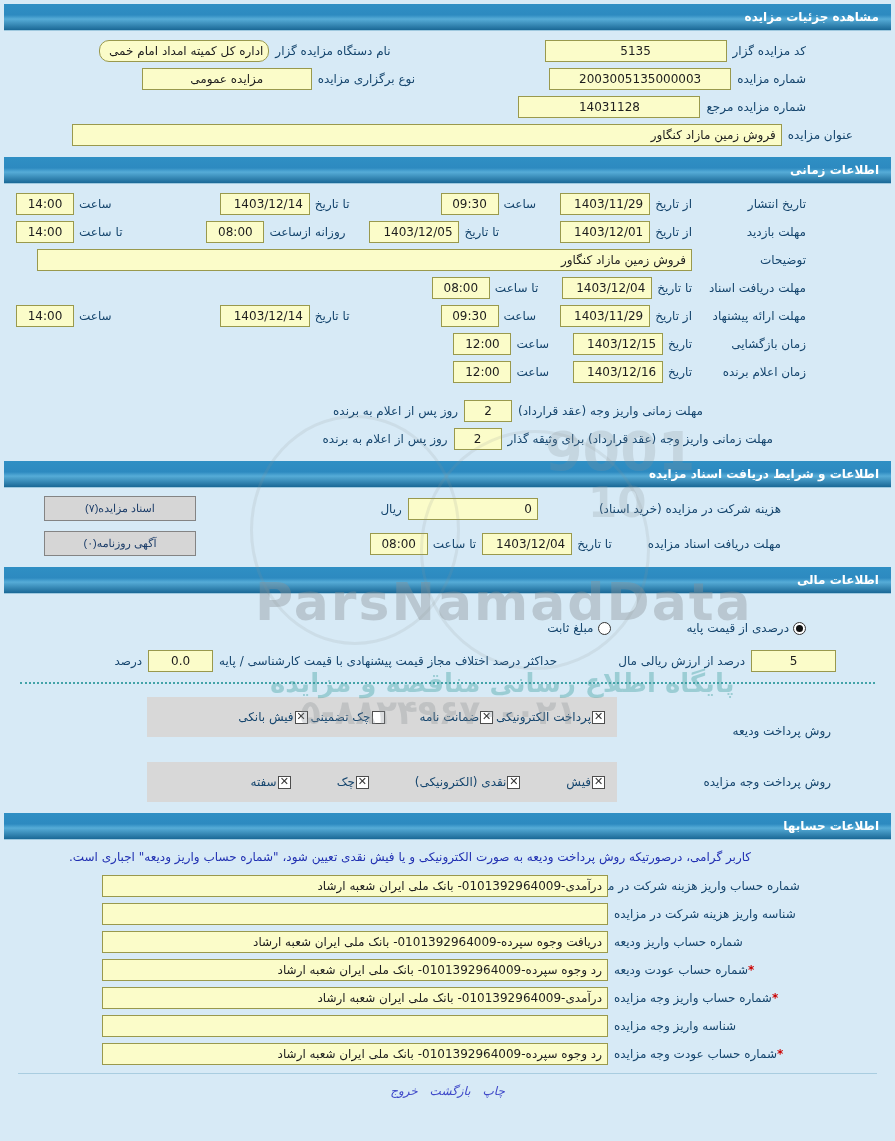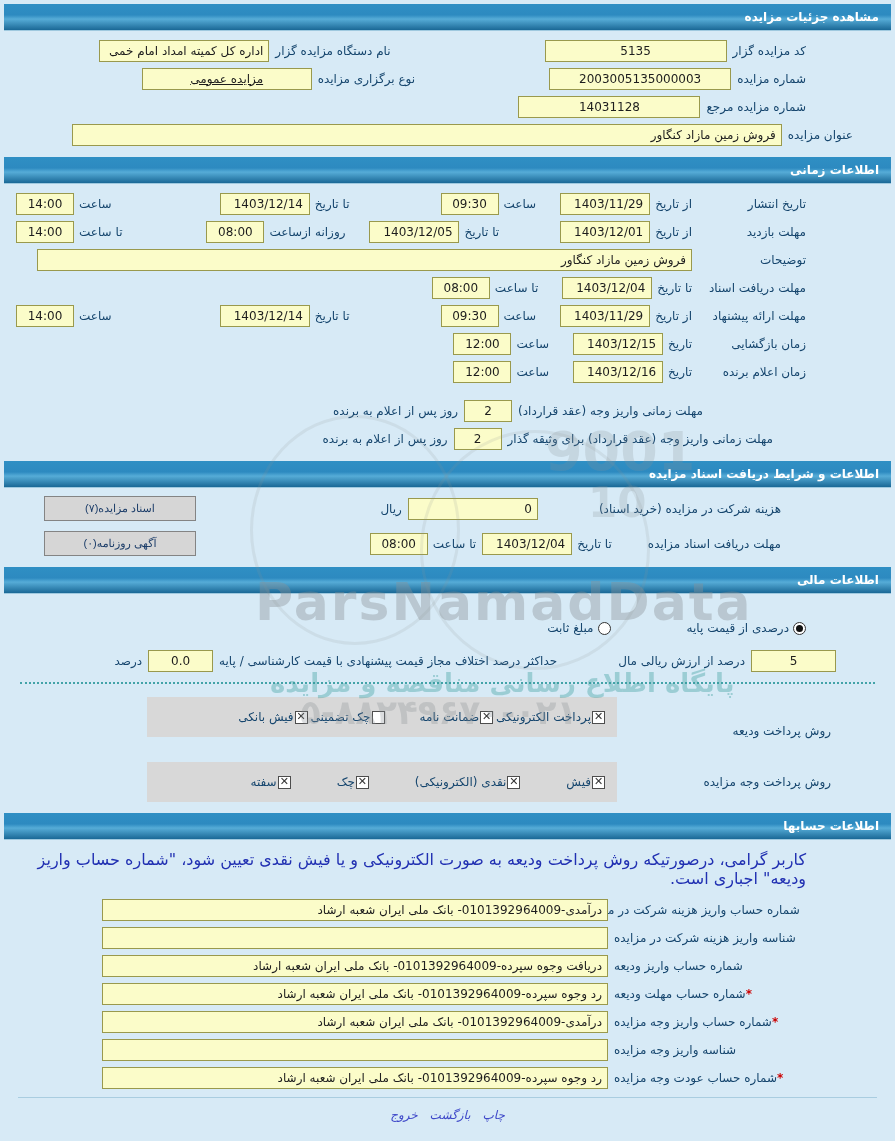--- a/index.html
+++ b/index.html
@@ -22,22 +22,22 @@
   .lbl { color:#16466e; white-space:nowrap; }
   .ybox {
     background:#fbfcc9; border:1px solid #99994d; height:22px; line-height:20px;
     padding:0 5px; color:#1d1d1d; overflow:hidden; white-space:nowrap;
   }
   .center { text-align:center; }
   .val-r { text-align:right; }
   .w-date  { width:90px; text-align:center;padding-left:12px; }
   .w-time  { width:58px; text-align:center; }
   .w-big   { width:182px; text-align:center; }
-  .w-name  { width:170px; }
-  .w-type  { width:170px; text-align:center;text-decoration:underline; }
+  .w-name  { width:170px;border-radius:10px; }
+  .w-type  { width:170px; text-align:center; }
   .g { display:flex; align-items:center; gap:5px; }
   .push-left { margin-left:2px; margin-right:auto; }
   .sp18 { margin-right:18px; } .sp55 { margin-right:55px; } .sp85 { margin-right:85px; }
   .mr75 { margin-right:75px; } .mr178 { margin-right:178px; } .mr45 { margin-right:45px; }
   .btn {
     width:152px; height:25px; line-height:23px; text-align:center;
     background:#d6d6d6; border:1px solid #848484; color:#1c3d69; font-size:11px;
     cursor:pointer;
   }
   .panel {
@@ -54,21 +54,21 @@
   }
   .radio-item { display:flex; align-items:flex-end; gap:4px; }
   .radio {
     width:13px; height:13px; border-radius:50%; background:#fff;
     border:1px solid #333; position:relative; flex:0 0 auto;
   }
   .radio-item[data-checked="true"] .radio::after {
     content:""; position:absolute; inset:2px; border-radius:50%; background:#111;
   }
   .dotline { border:0; border-top:2px dotted #43a3a8; margin:10px 6px 12px 6px; }
-  .notice { color:#2130b2; margin:2px 75px 10px 0; font-size:16px; }
+  .notice { color:#2130b2; margin:2px 75px 10px 0; font-size:12px;text-align:center; }
   .acc-label { width:192px; text-align:left; white-space:nowrap; color:#16466e; }
   .req { color:#cc0000; font-style:normal; font-weight:bold; }
   .acc-row[data-required="false"] .req { visibility:hidden; }
   .acc-box { width:506px; text-align:right; }
   .footer { text-align:center; margin-top:10px; font-style:italic; color:#3f49c9; }
   .footer a { color:#3f49c9; text-decoration:none; cursor:pointer; margin:0 4px; }
   .topline { border:0; border-top:1px solid #a9cde0; margin:8px 4px 0 4px; }
   
   #watermark { position:absolute; inset:0; pointer-events:none; z-index:40; }
   .wm-brand {
@@ -336,21 +336,21 @@
   </div>
   <div class="row mr75 acc-row" data-required="false">
     <span class="acc-label"><i class="req">*</i><span>شناسه واریز هزینه شرکت در مزایده</span></span>
     <span class="ybox acc-box"></span>
   </div>
   <div class="row mr75 acc-row" data-required="false">
     <span class="acc-label"><i class="req">*</i><span>شماره حساب واریز ودیعه</span></span>
     <span class="ybox acc-box">دریافت وجوه سپرده-0101392964009- بانک ملی ایران شعبه ارشاد</span>
   </div>
   <div class="row mr75 acc-row" data-required="true">
-    <span class="acc-label"><i class="req">*</i><span>شماره حساب مهلت ودیعه</span></span>
+    <span class="acc-label"><i class="req">*</i><span>شماره حساب عودت ودیعه</span></span>
     <span class="ybox acc-box">رد وجوه سپرده-0101392964009- بانک ملی ایران شعبه ارشاد</span>
   </div>
   <div class="row mr75 acc-row" data-required="true">
     <span class="acc-label"><i class="req">*</i><span>شماره حساب واریز وجه مزایده</span></span>
     <span class="ybox acc-box">درآمدی-0101392964009- بانک ملی ایران شعبه ارشاد</span>
   </div>
   <div class="row mr75 acc-row" data-required="false">
     <span class="acc-label"><i class="req">*</i><span>شناسه واریز وجه مزایده</span></span>
     <span class="ybox acc-box"></span>
   </div>

